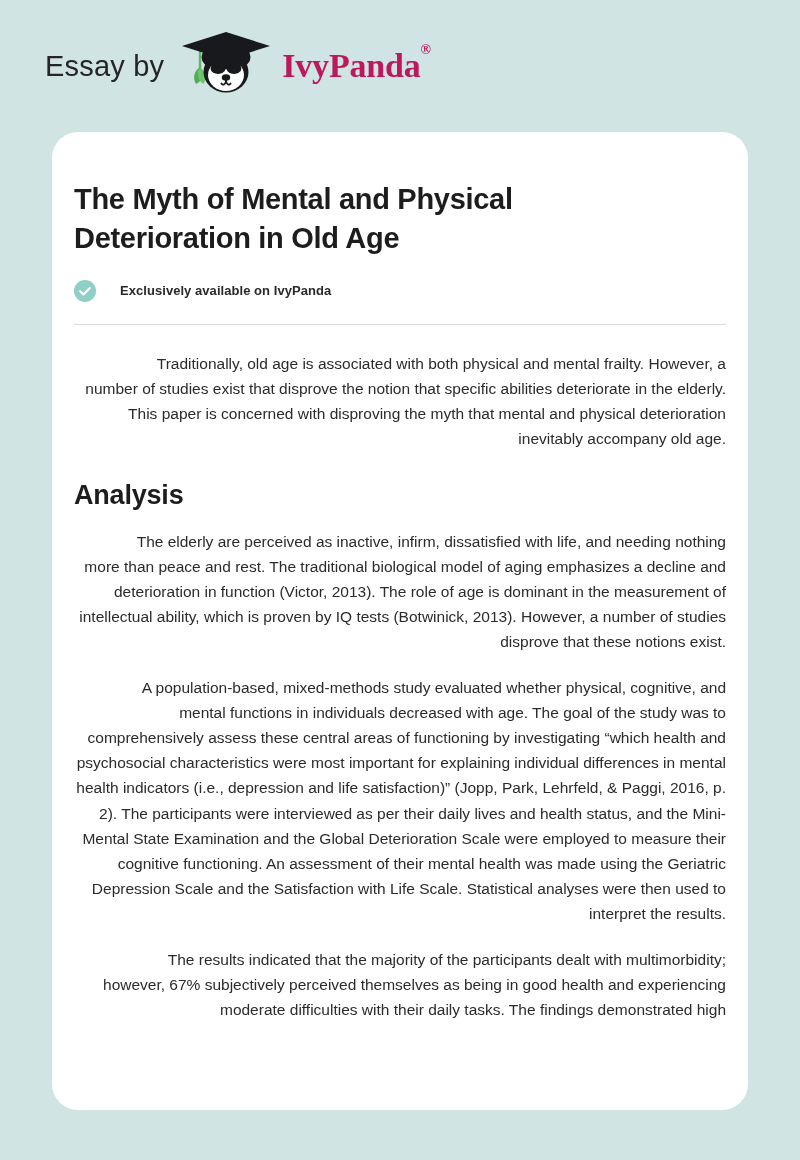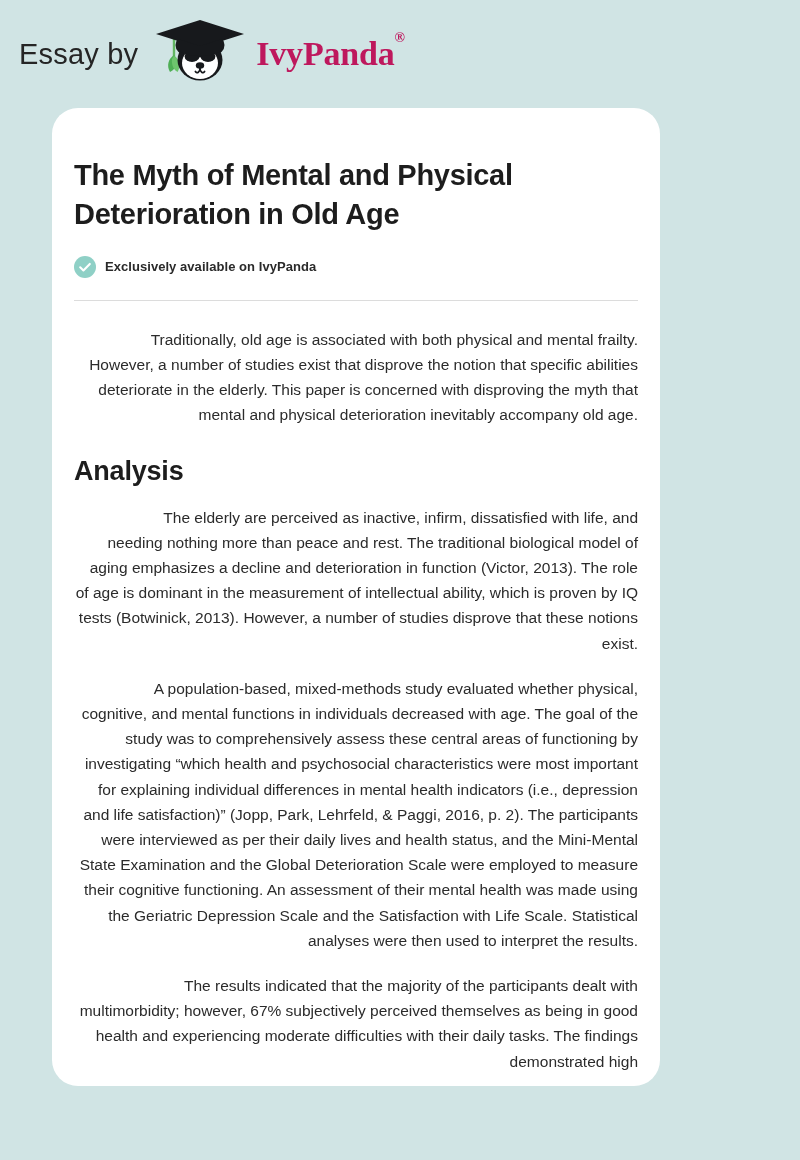--- a/index.html
+++ b/index.html
@@ -10,24 +10,24 @@
     width: 800px;
     height: 1160px;
     background: #d0e4e4;
     font-family: "Liberation Sans", sans-serif;
     -webkit-font-smoothing: antialiased;
     overflow: hidden;
   }
 
   
   .page-header {
-    height: 108px;
-    display: flex;
-    align-items: center;
-    padding-left: 19px;
+    height: 132px;
+    display: flex;
+    align-items: center;
+    padding-left: 45px;
     box-sizing: border-box;
   }
   .brand-row {
     display: flex;
     align-items: center;
     gap: 14px;
   }
   .essay-by {
     font-size: 29px;
     color: #252525;
@@ -54,21 +54,21 @@
   .wordmark sup {
     font-size: 14px;
     top: -0.75em;
     position: relative;
   }
 
   
   .essay-card {
     position: relative;
     margin: 0 52px;
-    width: 608px;
+    width: 696px;
     height: 978px;
     background: #ffffff;
     border-radius: 26px;
     box-sizing: border-box;
     padding: 48px 22px 0 22px;
     overflow: hidden;
   }
   .card-inner {
     padding: 0 0px;
   }
@@ -79,21 +79,21 @@
     font-weight: bold;
     color: #1d1d1d;
     margin: 0 0 22px 0;
     letter-spacing: -0.3px;
     max-width: 560px;
   }
 
   .exclusive-badge {
     display: flex;
     align-items: center;
-    gap: 9px;
+    gap: 24px;
     margin-bottom: 22px;
   }
   .check-circle {
     width: 22px;
     height: 22px;
     border-radius: 50%;
     background: #8fd0c6;
     flex: none;
     display: flex;
     align-items: center;

